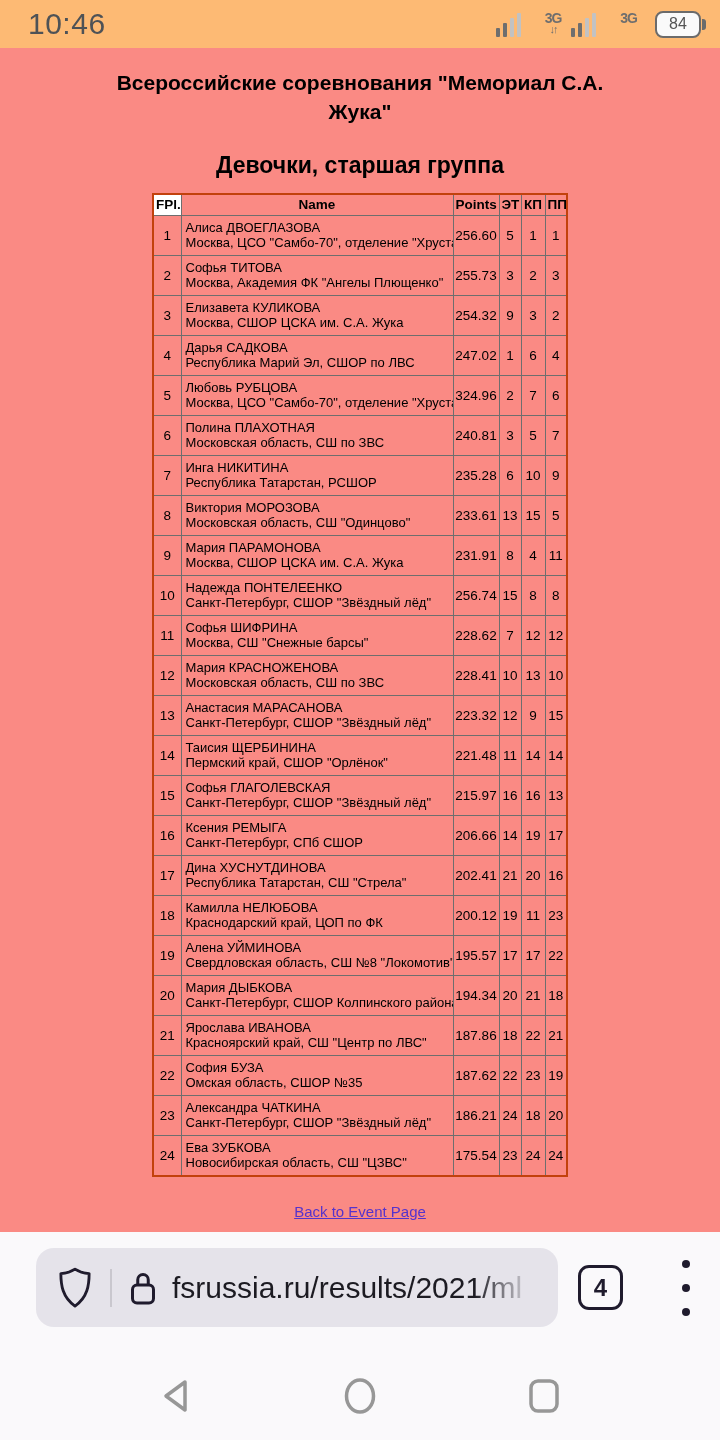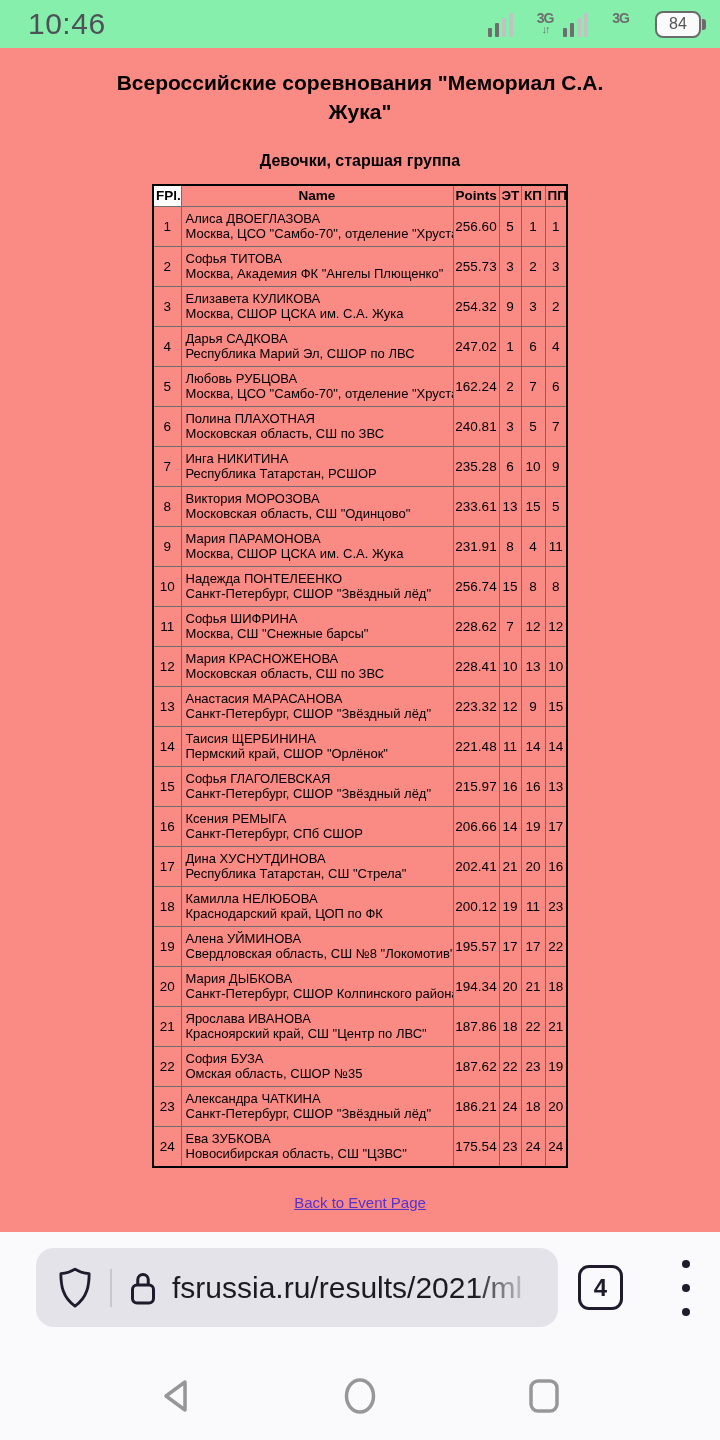--- a/index.html
+++ b/index.html
@@ -1,44 +1,44 @@
 <!DOCTYPE html>
 <html><head>
 <meta charset="utf-8">
 <style>
   * { margin:0; padding:0; box-sizing:border-box; }
   body { font-family:"Liberation Sans","DejaVu Sans",sans-serif; background:#ddd; }
   .screen { position:relative; width:720px; height:1440px; margin:0 auto; background:#FAF9FB; overflow:hidden; }
 
   
-  .status-bar { position:absolute; top:0; left:0; width:720px; height:48px; background:#86efac;
+  .status-bar { position:absolute; top:0; left:0; width:720px; height:48px; background:#fdba74;
     display:flex; align-items:center; justify-content:space-between; padding:0 14px 0 28px; }
   .time { font-size:30px; color:#4E5256; letter-spacing:0.5px; }
   .status-icons { display:flex; align-items:center; gap:10px; }
   .sig { display:flex; align-items:flex-end; gap:24px; }
   .bars { display:flex; align-items:flex-end; gap:3px; height:26px; }
   .bar { width:4px; border-radius:1px; }
   .bar.d { background:#6E6E6E; } .bar.l { background:#C2C2C2; }
   .nettype { display:flex; flex-direction:column; align-items:center; line-height:1; margin-bottom:2px; }
   .nettype .g { font-size:14px; font-weight:bold; color:#6E6E6E; letter-spacing:-1px; }
   .nettype .arrows { font-size:11px; color:#6E6E6E; letter-spacing:-2px; margin-top:-1px; }
-  .battery { display:flex; align-items:center; margin-left:16px; }
+  .battery { display:flex; align-items:center; margin-left:8px; }
   .bat-body { width:46px; height:27px; border:2.5px solid #6B6B6B; border-radius:8px;
     display:flex; align-items:center; justify-content:center; font-size:16px; color:#555; background:#FAFAFA; }
   .bat-nub { width:4px; height:11px; background:#6B6B6B; border-radius:0 3px 3px 0; margin-left:1px; }
 
   
   .page { position:absolute; top:48px; left:0; width:720px; height:1184px; background:#FA8A84; overflow:hidden; text-align:center; }
   .page-title { margin:20px 100px 0; font-size:21px; line-height:29px; font-weight:bold; color:#000; }
-  .page-subtitle { margin-top:26px; font-size:16px; font-weight:bold; color:#000; }
+  .page-subtitle { margin-top:26px; font-size:23px; font-weight:bold; color:#000; }
   .section-title { margin-top:24px; font-size:15px; font-weight:bold; color:#000; }
 
   
   table.results { width:414px; margin:14px auto 0; border-collapse:collapse; table-layout:fixed;
-    border:2px solid #000000; background:transparent; }
+    border:2px solid #c2410c; background:transparent; }
   table.results th, table.results td { border:1px solid #6E6E6E; color:#000; overflow:hidden; }
   table.results th { height:21px; font-size:13.5px; font-weight:bold; text-align:center; padding:1px 2px; }
   th.th-fpl { background:#FFFFFF; }
   td.c-rank { text-align:center; font-size:13.5px; }
   td.c-name { text-align:left; padding:4px 4px; }
   td.c-name .nm, td.c-name .cl { font-size:13px; line-height:15.5px; white-space:nowrap; }
   td.c-points { text-align:center; font-size:13.5px; padding:0 1px; }
   td.c-num { text-align:center; font-size:13.5px; }
   table.results tbody tr { height:34px; }
 
@@ -174,21 +174,21 @@
             <td class="c-num">1</td>
             <td class="c-num">6</td>
             <td class="c-num">4</td>
           </tr>
           <tr>
             <td class="c-rank">5</td>
             <td class="c-name">
               <div class="nm">Любовь РУБЦОВА</div>
               <div class="cl">Москва, ЦСО "Самбо-70", отделение "Хрустальный"</div>
             </td>
-            <td class="c-points">162.24</td>
+            <td class="c-points">324.96</td>
             <td class="c-num">2</td>
             <td class="c-num">7</td>
             <td class="c-num">6</td>
           </tr>
           <tr>
             <td class="c-rank">6</td>
             <td class="c-name">
               <div class="nm">Полина ПЛАХОТНАЯ</div>
               <div class="cl">Московская область, СШ по ЗВС</div>
             </td>

